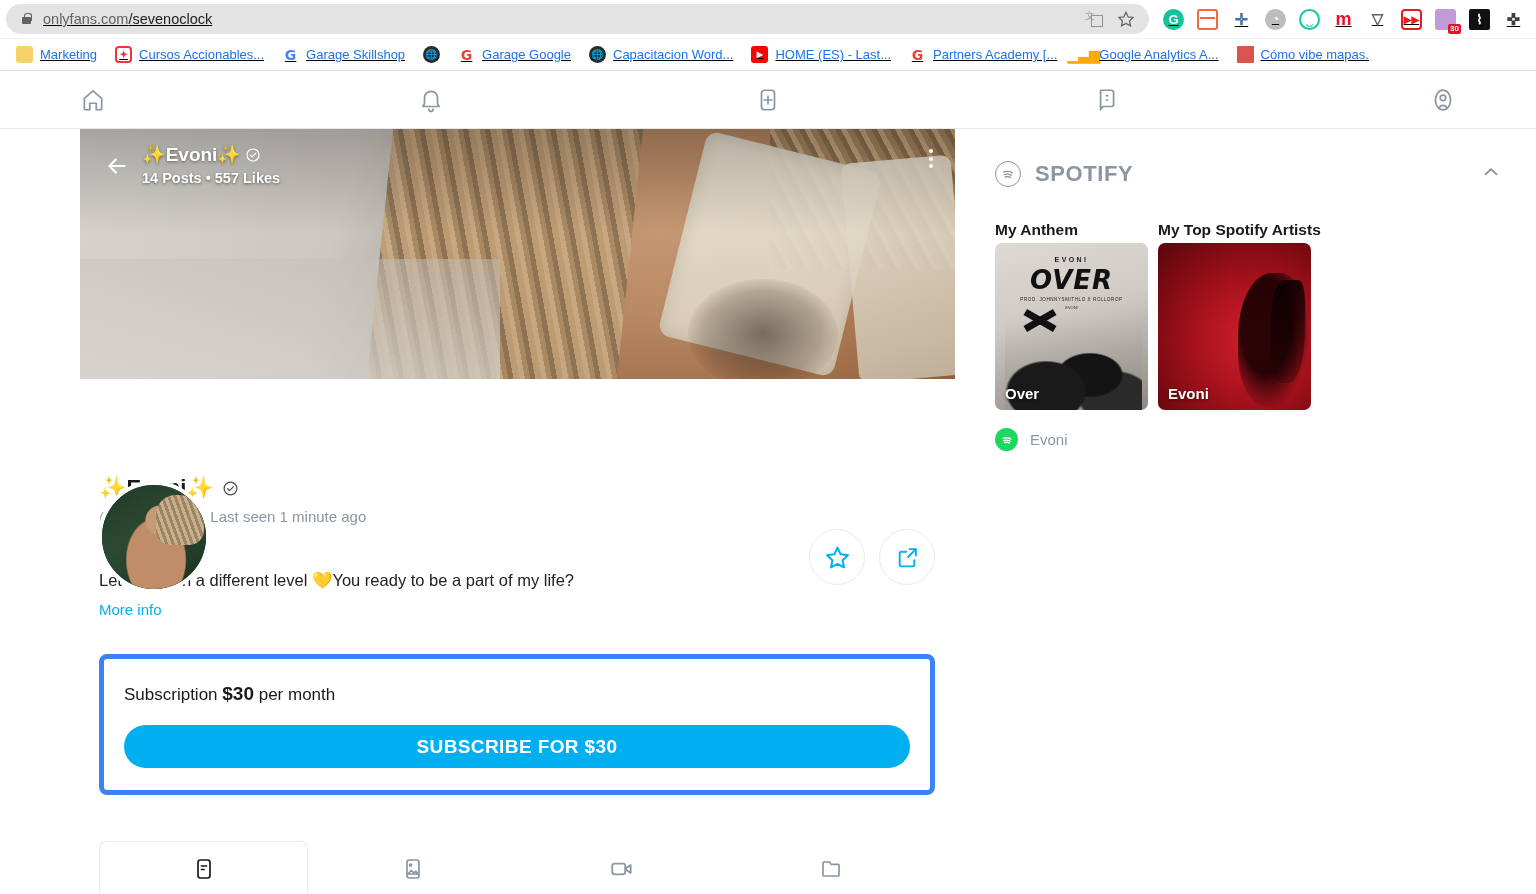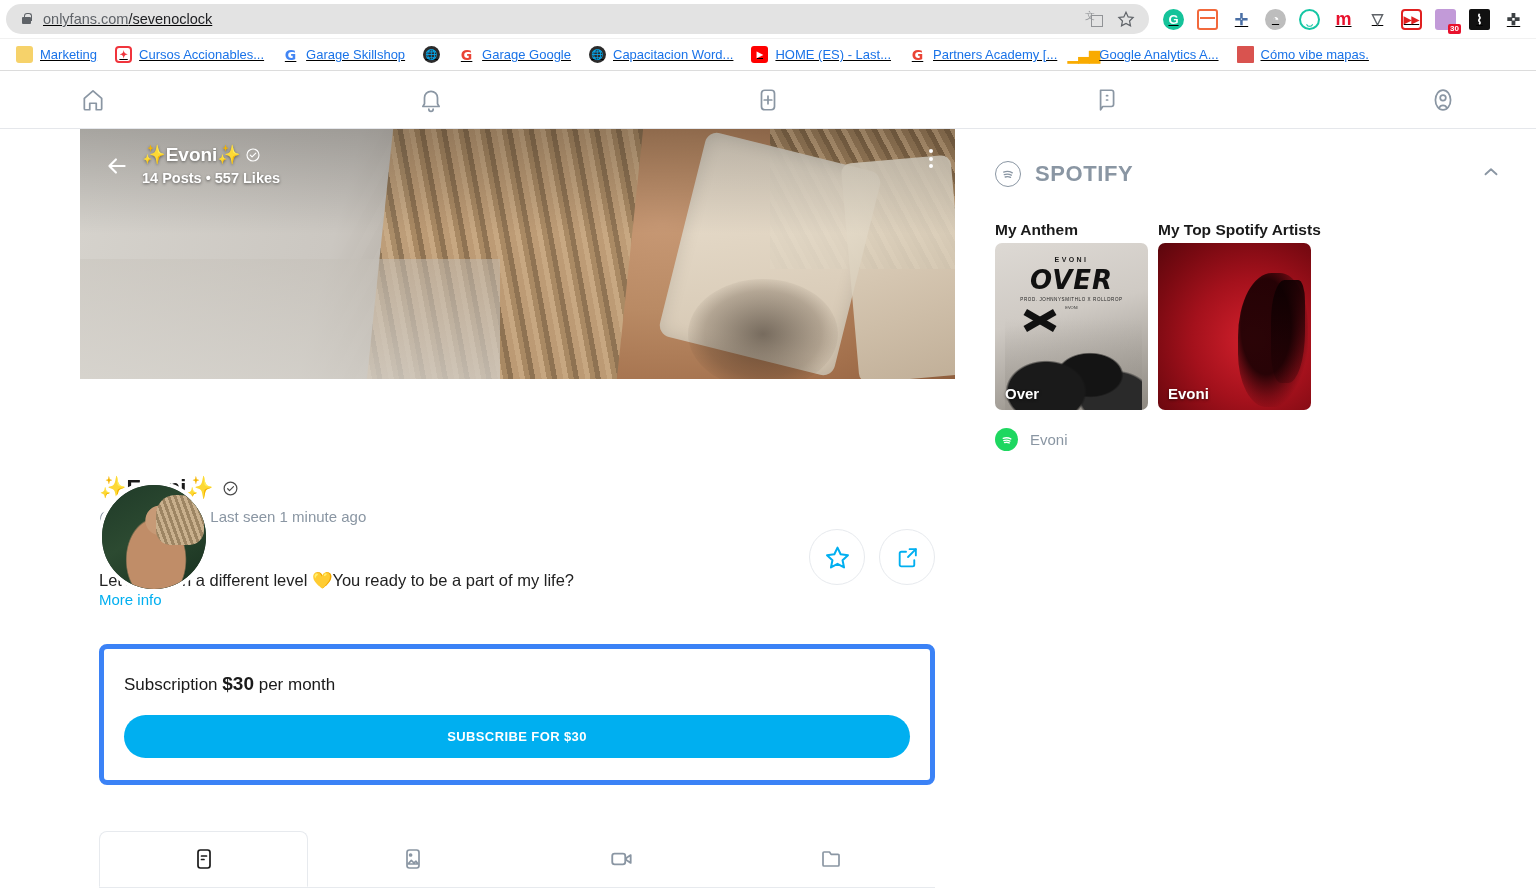--- a/index.html
+++ b/index.html
@@ -261,34 +261,34 @@
   }
 
   .info-block { padding: 0 0 0 99px; margin-top: 96px; }
   .prof-name {
     font-size: 22px; font-weight: 700; color:#1a1a1a;
     display:flex; align-items:center; gap: 2px;
   }
   .prof-name .verified { width: 17px; height: 17px; margin-left: 6px; color:#4a4a4a; }
   .prof-handle { color:#8a96a3; font-size: 15px; margin-top: 7px; }
   .prof-bio { color:#222; font-size: 16.5px; margin-top: 44px; line-height: 1.35; }
-  .more-info { color:#00aff0; font-size: 15px; cursor:pointer; }
+  .more-info { color:#00aff0; font-size: 15px; margin-top: 10px; cursor:pointer; }
 
   .sub-card {
     margin: 36px 20px 0 99px;
     border: 5px solid #3b82f6; border-radius: 8px;
     padding: 24px 20px 22px;
     background:#fff;
   }
   .sub-title { font-size: 17px; color:#1a1a1a; }
   .sub-title b { font-size: 19px; font-weight: 700; }
   .sub-btn {
     margin-top: 20px; height: 43px; width: 100%;
     background: #00aff0; color:#fff; border:none; border-radius: 22px;
-    font-size: 13px; font-weight: 700; letter-spacing: .4px; cursor:pointer;
+    font-size: 19px; font-weight: 700; letter-spacing: .4px; cursor:pointer;
     font-family: "Liberation Sans", sans-serif;
   }
 
   .tabs {
     margin: 46px 20px 0 99px;
     display:flex; border-bottom: 1px solid #e7eaee;
   }
   .tab {
     flex: 1; height: 56px;
     display:flex; align-items:center; justify-content:center;

